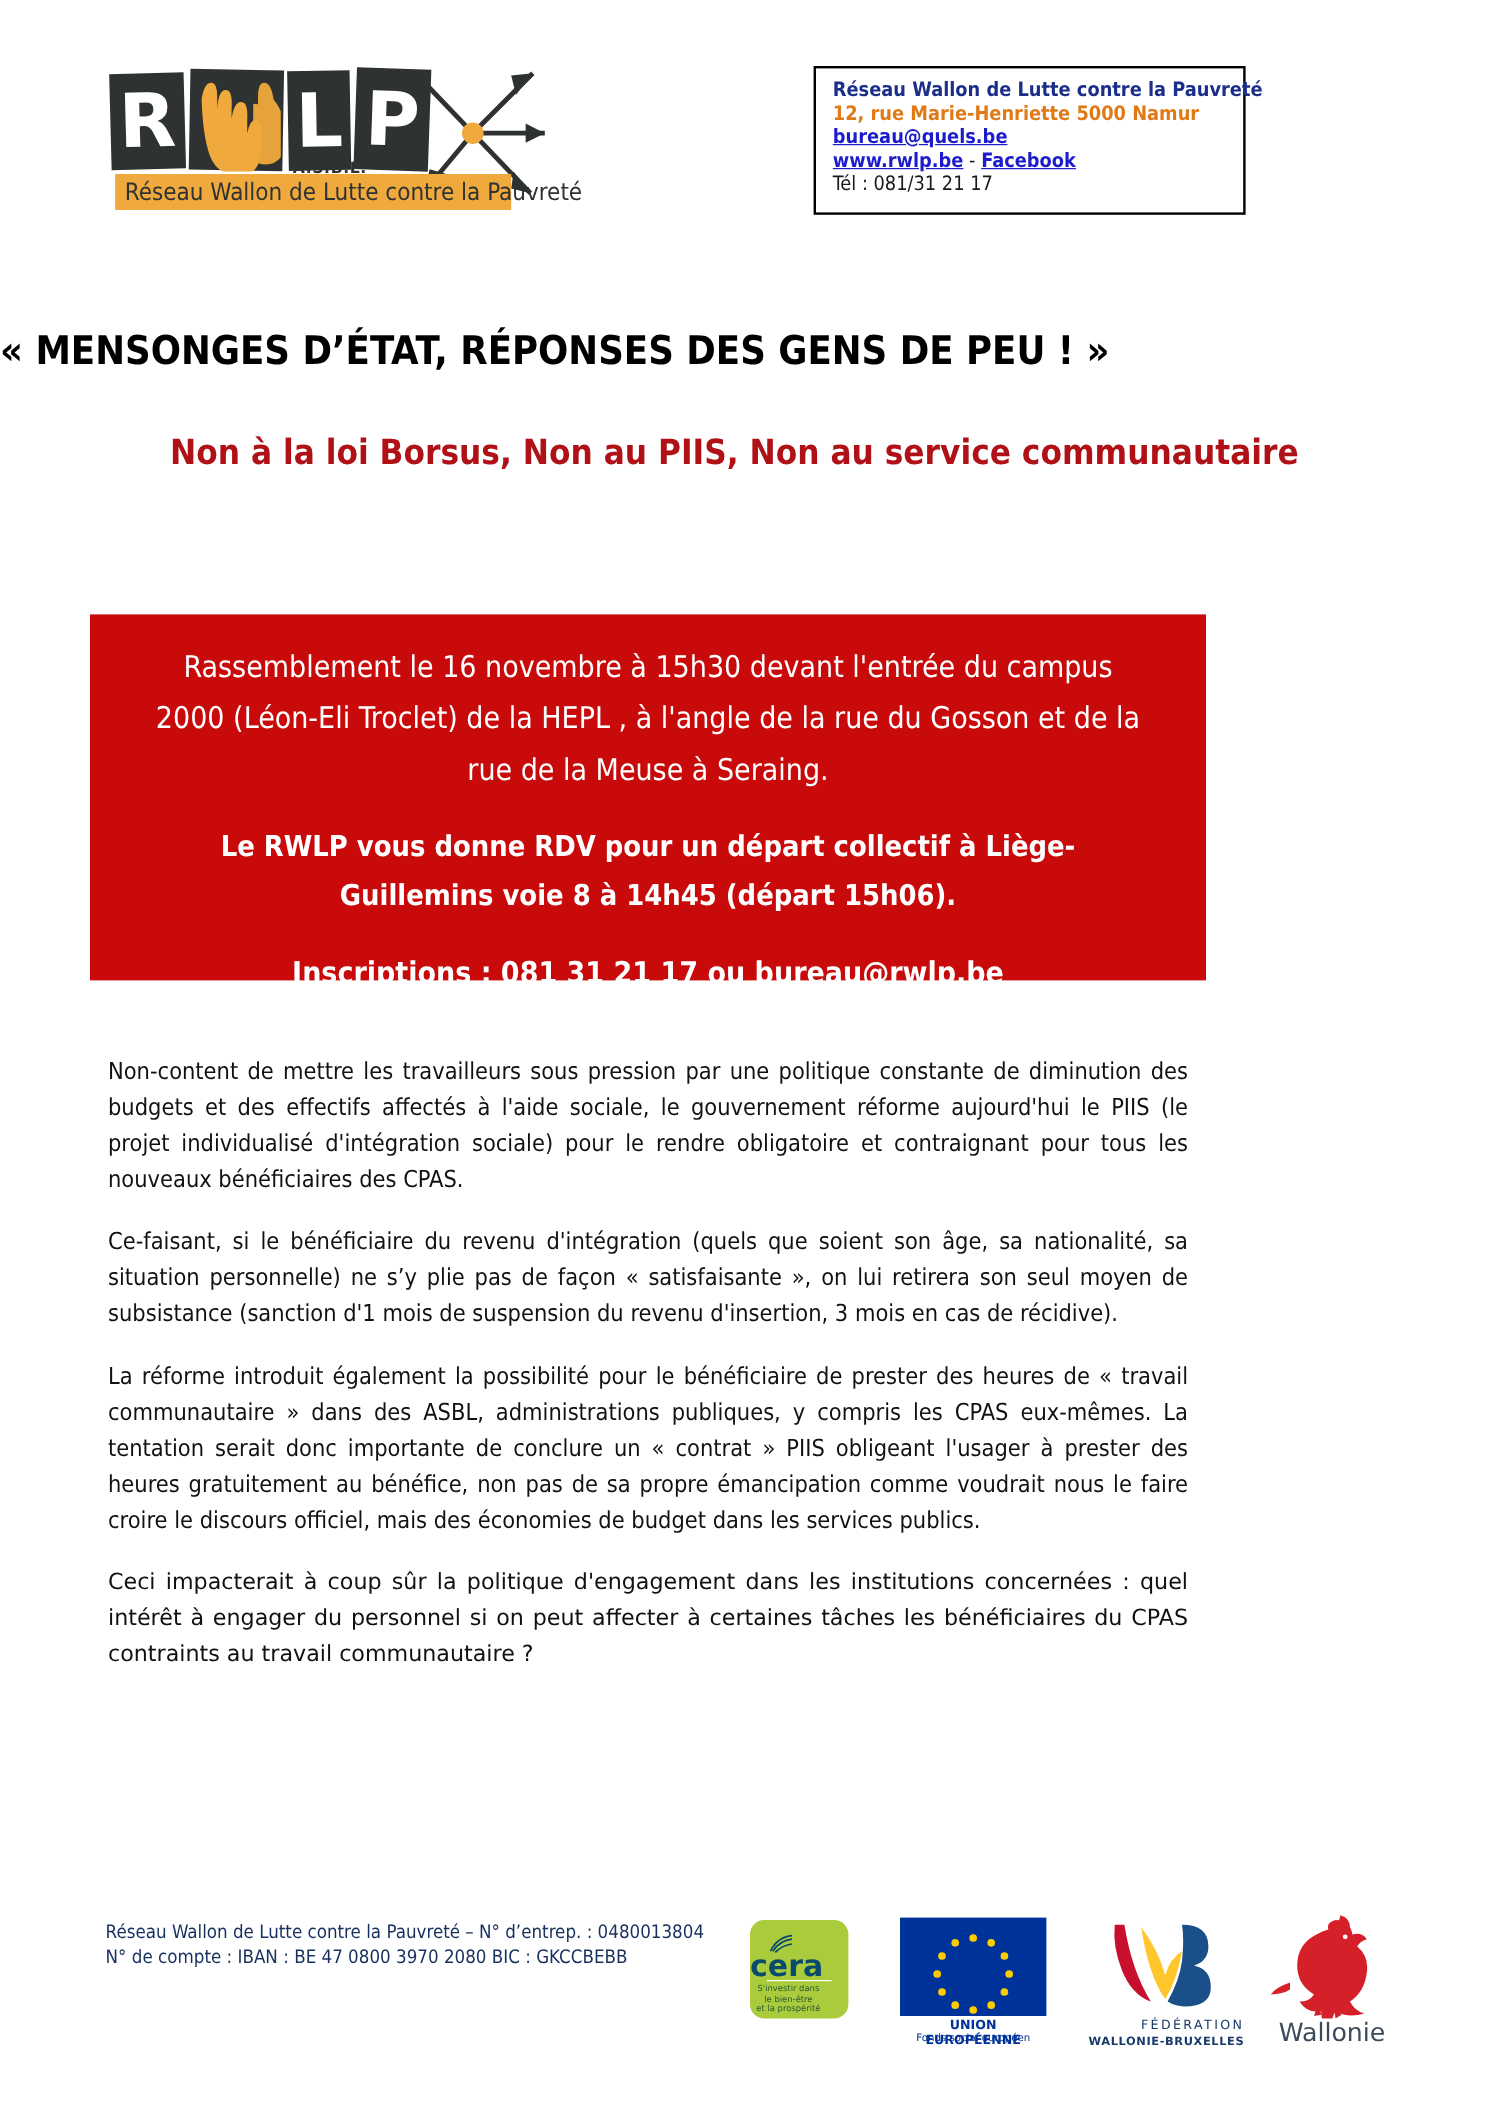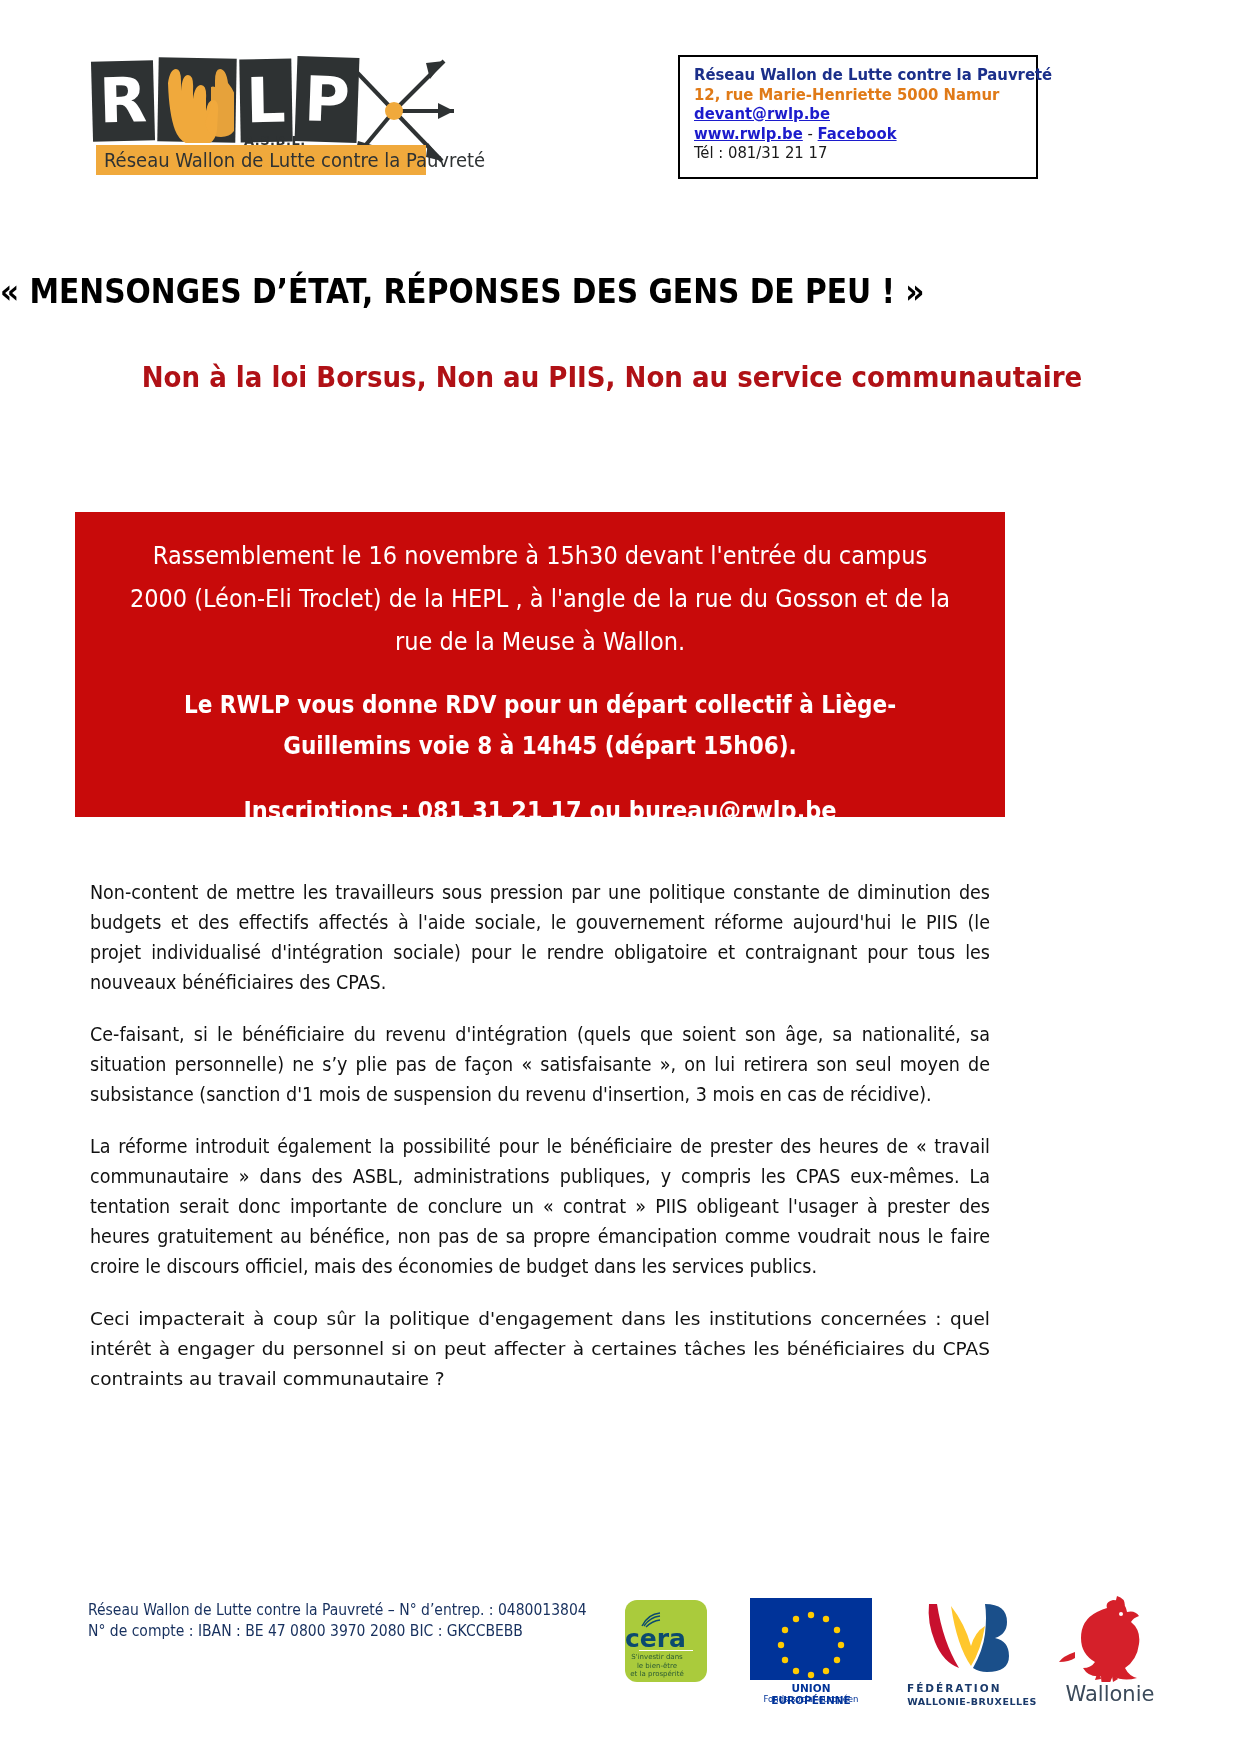--- a/index.html
+++ b/index.html
@@ -82,22 +82,22 @@
   .cera .cleaf{position:absolute;left:16px;top:12px;width:22px;height:16px;}
 
   .eu{position:absolute;left:135px;top:8px;width:122px;height:84px;}
   .euflag{position:absolute;left:0;top:0;width:122px;height:82px;background:#003399;}
   .eutxt{position:absolute;left:0;top:84px;width:122px;text-align:center;color:#003399;
         font-size:10.5px;font-weight:bold;font-family:"DejaVu Sans","Liberation Sans",sans-serif;}
   .eutxt2{position:absolute;left:0;top:96px;width:122px;text-align:center;color:#003399;
         font-size:8.5px;font-family:"DejaVu Sans","Liberation Sans",sans-serif;}
 
   .fwb{position:absolute;left:292px;top:6px;width:130px;height:118px;}
-  .fwb .fwbtxt1{position:absolute;left:0;top:86px;width:130px;text-align:left;color:#1a3a6b;
-        font-size:10.5px;letter-spacing:2px;font-weight:bold;font-family:"DejaVu Sans","Liberation Sans",sans-serif;}
+  .fwb .fwbtxt1{position:absolute;left:0;top:86px;width:130px;text-align:right;color:#1a3a6b;
+        font-size:10.5px;letter-spacing:2px;font-weight:normal;font-family:"DejaVu Sans","Liberation Sans",sans-serif;}
   .fwb .fwbtxt2{position:absolute;left:0;top:100px;width:130px;text-align:center;color:#1a3a6b;
         font-size:9.5px;letter-spacing:0.5px;font-weight:bold;font-family:"DejaVu Sans","Liberation Sans",sans-serif;}
 
   .wal{position:absolute;left:440px;top:4px;width:110px;height:120px;}
   .wal .waltxt{position:absolute;left:0;top:88px;width:110px;text-align:center;color:#3b4a5a;
         font-size:21px;font-family:"DejaVu Sans","Liberation Sans",sans-serif;}
 </style>
 </head>
 <body>
 
@@ -140,35 +140,35 @@
       </div>
 
       <div class="logo-bar">
         <span>Réseau Wallon de Lutte contre la Pauvreté</span>
       </div>
     </div>
 
     <div class="addr">
       <div class="l1">Réseau Wallon de Lutte contre la Pauvreté</div>
       <div class="l2">12, rue Marie-Henriette 5000 Namur</div>
-      <div><span class="lnk">devant@rwlp.be</span></div>
+      <div><span class="lnk">bureau@quels.be</span></div>
       <div>
         <span class="lnk">www.rwlp.be</span>
         <span class="sep">-</span>
         <span class="lnk">Facebook</span>
       </div>
       <div class="l5">Tél : 081/31 21 17</div>
     </div>
   </div>
 
   <div class="title">« MENSONGES D’ÉTAT, RÉPONSES DES GENS DE PEU ! »</div>
   <div class="subtitle">Non à la loi Borsus, Non au PIIS, Non au service communautaire</div>
 
   <div class="redbox">
-    <p class="rb1"><span>Rassemblement le </span><b>16 novembre</b><span> à 15h30 devant l'entrée du campus 2000 (Léon-Eli Troclet) de la HEPL , à l'angle de la rue du Gosson et de la rue de la Meuse à </span><b>Wallon</b><span>.</span></p>
+    <p class="rb1"><span>Rassemblement le </span><b>16 novembre</b><span> à 15h30 devant l'entrée du campus 2000 (Léon-Eli Troclet) de la HEPL , à l'angle de la rue du Gosson et de la rue de la Meuse à </span><b>Seraing</b><span>.</span></p>
     <p class="rb2">Le RWLP vous donne RDV pour un départ collectif à Liège-Guillemins voie 8 à 14h45 (départ 15h06).</p>
     <p class="rb3">Inscriptions : 081 31 21 17 ou bureau@rwlp.be</p>
   </div>
 
   <div class="body">
     <p>Non-content de mettre les travailleurs sous pression par une politique constante de diminution des budgets et des effectifs affectés à l'aide sociale, le gouvernement réforme aujourd'hui le PIIS (le projet individualisé d'intégration sociale) pour le rendre obligatoire et contraignant pour tous les nouveaux bénéficiaires des CPAS.</p>
     <p>Ce-faisant, si le bénéficiaire du revenu d'intégration (quels que soient son âge, sa nationalité, sa situation personnelle) ne s’y plie pas de façon « satisfaisante », on lui retirera son seul moyen de subsistance (sanction d'1 mois de suspension du revenu d'insertion, 3 mois en cas de récidive).</p>
     <p>La réforme introduit également la possibilité pour le bénéficiaire de prester des heures de « travail communautaire » dans des ASBL, administrations publiques, y compris les CPAS eux-mêmes. La tentation serait donc importante de conclure un « contrat » PIIS obligeant l'usager à prester des heures gratuitement au bénéfice, non pas de sa propre émancipation comme voudrait nous le faire croire le discours officiel, mais des économies de budget dans les services publics.</p>
     <p class="last">Ceci impacterait à coup sûr la politique d'engagement dans les institutions concernées : quel intérêt à engager du personnel si on peut affecter à certaines tâches les bénéficiaires du CPAS contraints au travail communautaire ?</p>
   </div>

